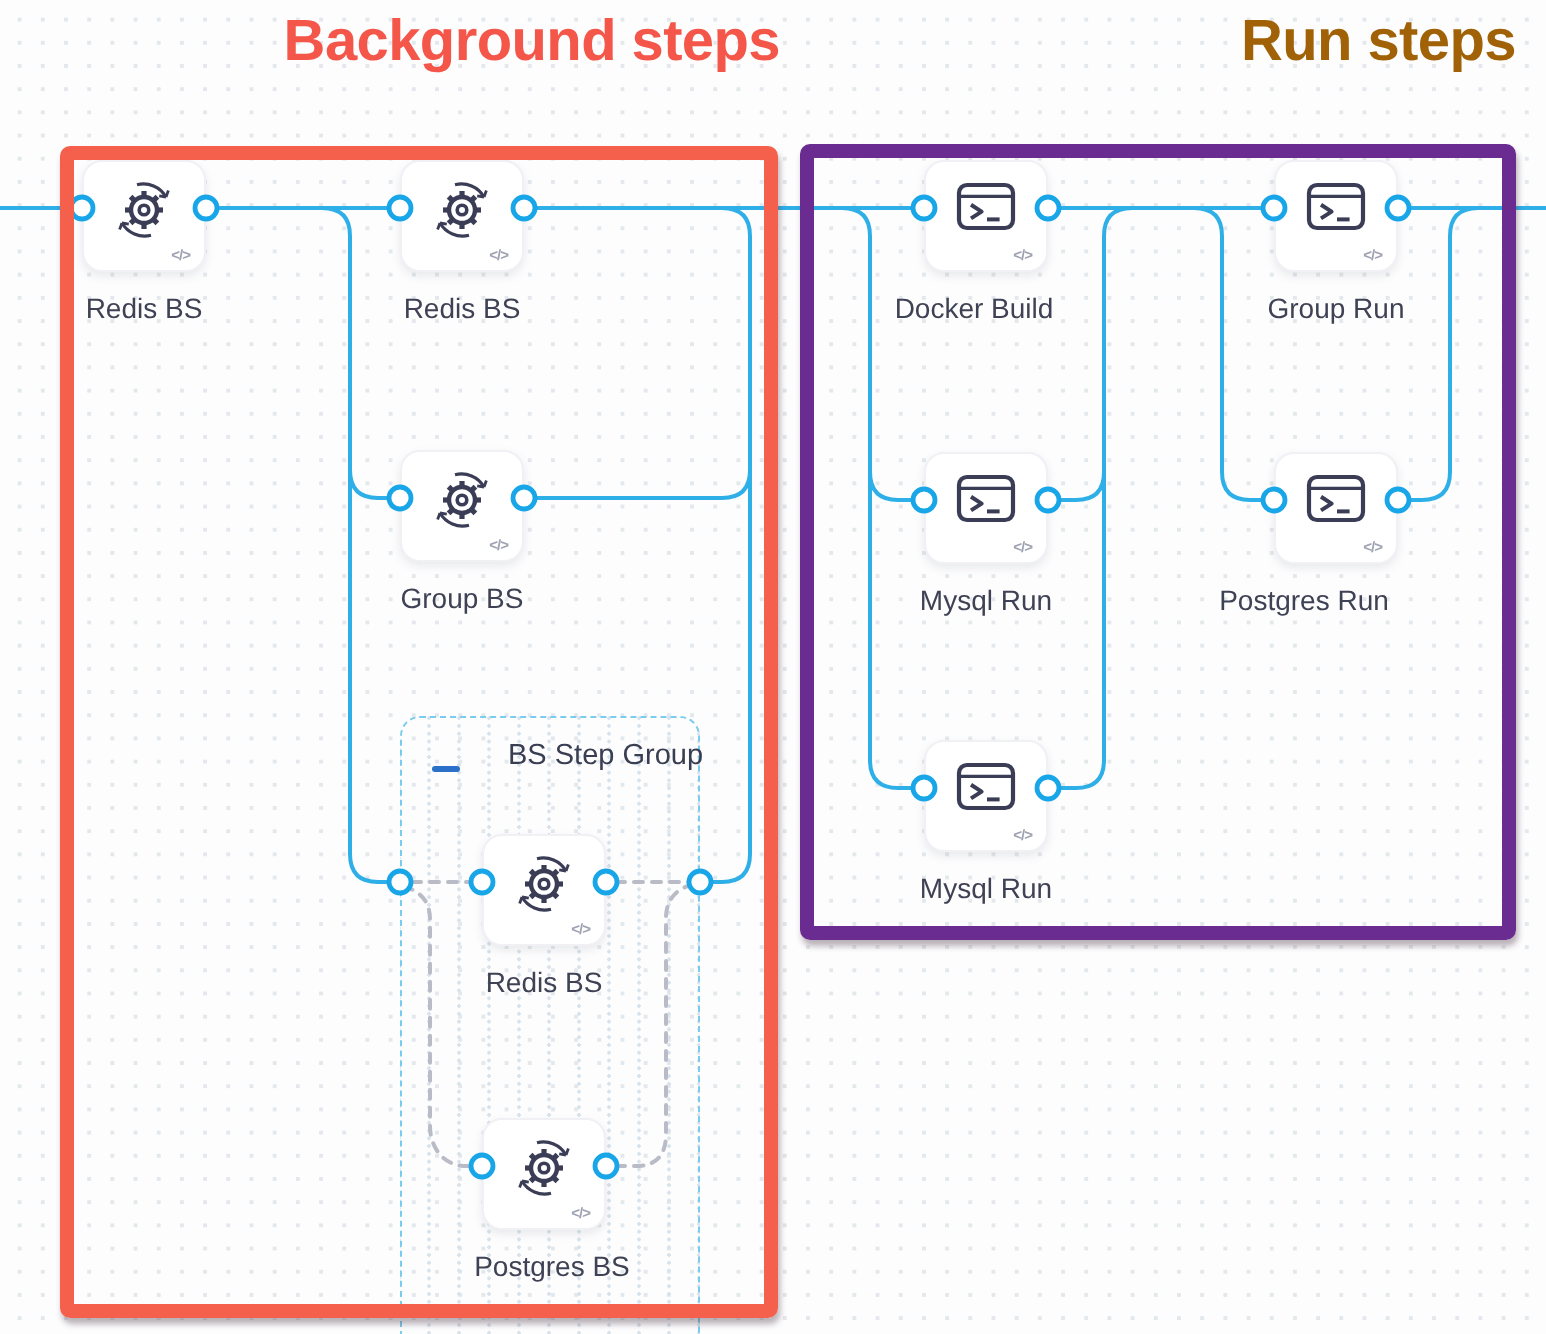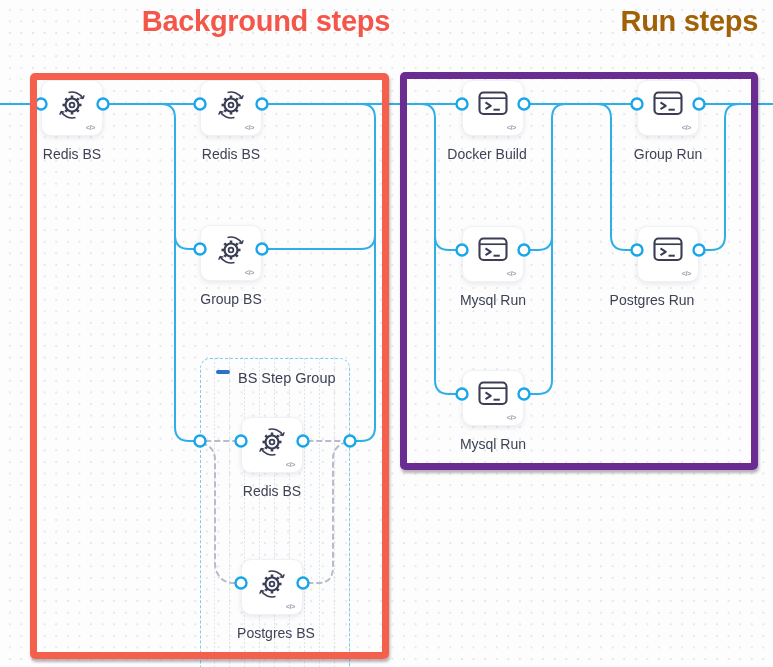--- a/index.html
+++ b/index.html
@@ -23,21 +23,21 @@
     pointer-events:none;
   }
   #box-bg{left:30px;top:73px;width:359px;height:586px;border:7px solid #f4604c;}
   #box-run{left:400px;top:72px;width:358px;height:398px;border:7px solid #6a2c91;}
   #step-group{
     position:absolute;left:200px;top:358px;width:150px;height:330px;z-index:10;
     box-sizing:border-box;border:1.5px dashed #7accef;border-radius:10px;
     background-image:radial-gradient(circle,#d9e3ec 1px,transparent 1px);
     background-size:15px 3.9px;background-position:6px 2px;
   }
-  .group-header{position:absolute;top:11px;left:15px;display:flex;align-items:flex-start;gap:8px;}
+  .group-header{position:absolute;top:11px;left:15px;display:flex;align-items:flex-end;gap:24px;}
   .minus-ic{width:14px;height:3.5px;border-radius:2px;background:#2b70c9;flex:0 0 auto;}
   .group-label{font-size:14.5px;color:#3a3e52;white-space:nowrap;}
   .node-card{
     position:absolute;width:62px;height:56px;z-index:20;
     background:#ffffff;border:1px solid #f0f0f5;border-radius:10px;box-sizing:border-box;
     box-shadow:0 2px 5px rgba(96,97,112,0.13);
   }
   .node-ic{position:absolute;left:50%;transform:translateX(-50%);}
   .gear-pos{top:7px;}
   .term-pos{top:10px;}

